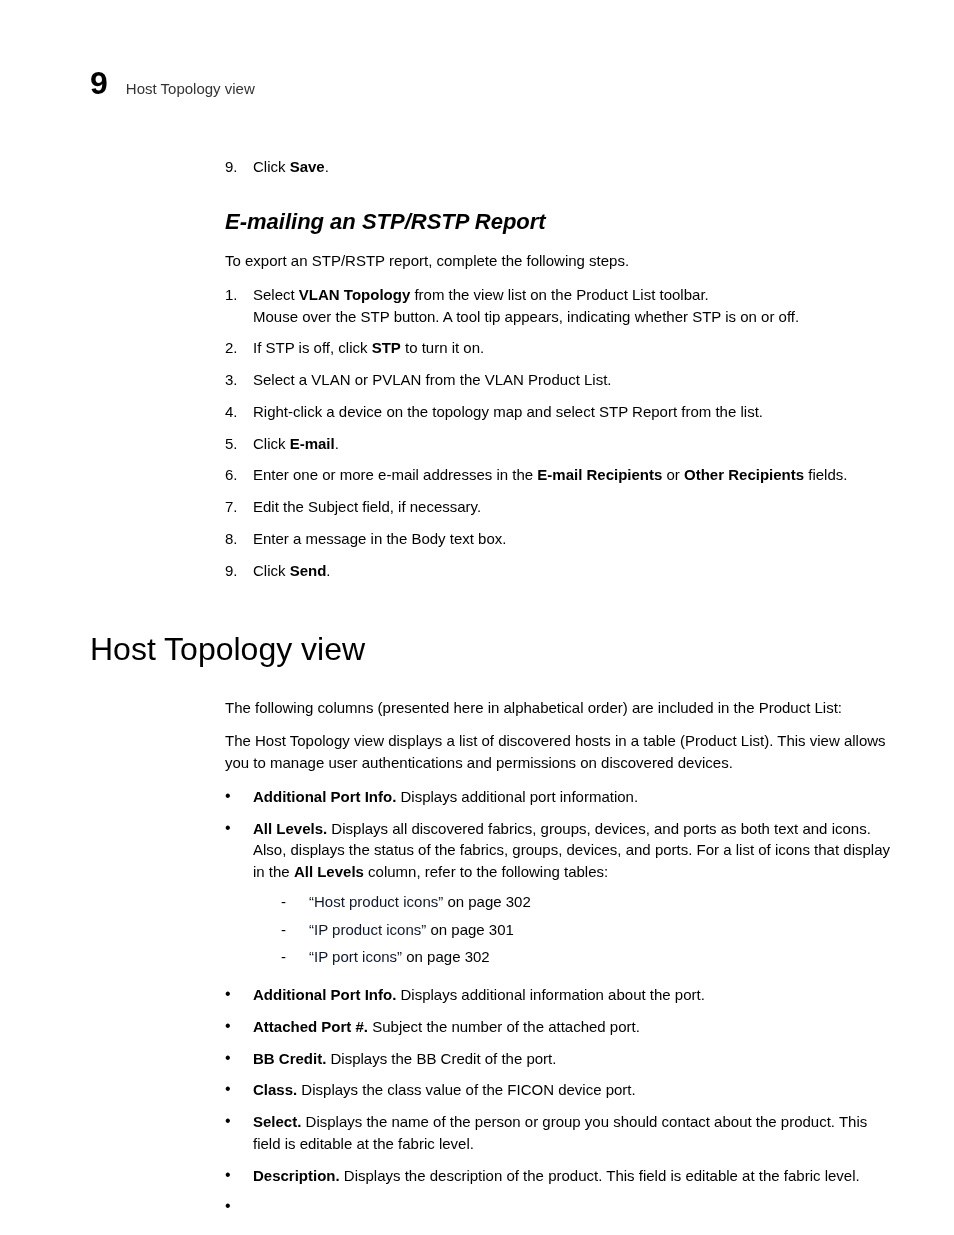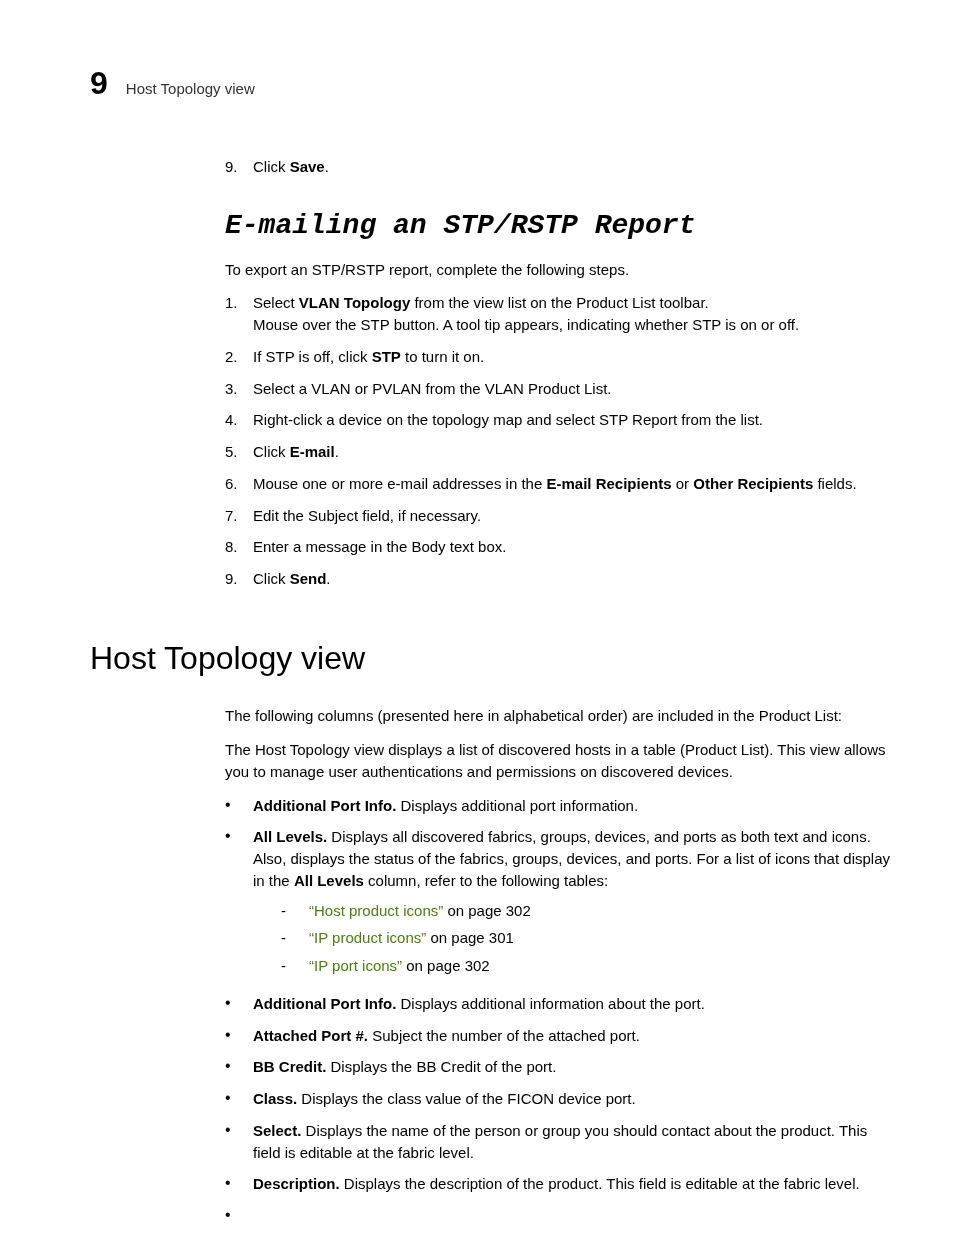--- a/index.html
+++ b/index.html
@@ -47,24 +47,24 @@
   .ol .num {
     min-width: 28px;
   }
   .ol .body {
     flex: 1;
   }
   .ol .sub {
   }
   .bold { font-weight: 700; }
   .h3 {
-    font-family: Liberation Mono, monospace;
+    font-family: Liberation Sans, sans-serif;
     font-style: italic;
     font-weight: 700;
-    font-size: 28px;
+    font-size: 22px;
     margin-top: 28px;
     margin-bottom: 12px;
   }
   .intro {
     margin-bottom: 12px;
   }
   .h1 {
     font-family: "Trebuchet MS", Arial, sans-serif;
     font-weight: 400;
     font-size: 32px;
@@ -92,21 +92,21 @@
   .ul .body { flex: 1; }
   .sublist {
     list-style: none;
     padding: 0;
     margin: 8px 0 0 28px;
   }
   .sublist > li {
     display: flex;
     margin-bottom: 6px;
   }
-  .link { color: #4d7c0f; }
+  .link { color: #0f172a; }
 </style>
 </head>
 <body>
 
 <div class="page">
 
   <div class="running-head">
     <div class="chapnum">9</div>
     <div class="running-title">Host Topology view</div>
   </div>
@@ -151,21 +151,21 @@
         </li>
         <li>
           <div class="num">5.</div>
           <div class="body">
             <div><span>Click </span><span class="bold">E-mail</span><span>.</span></div>
           </div>
         </li>
         <li>
           <div class="num">6.</div>
           <div class="body">
-            <div><span>Mouse one or more e-mail addresses in the </span><span class="bold">E-mail Recipients</span><span> or </span><span class="bold">Other Recipients</span><span> fields.</span></div>
+            <div><span>Enter one or more e-mail addresses in the </span><span class="bold">E-mail Recipients</span><span> or </span><span class="bold">Other Recipients</span><span> fields.</span></div>
           </div>
         </li>
         <li>
           <div class="num">7.</div>
           <div class="body">
             <div><span>Edit the Subject field, if necessary.</span></div>
           </div>
         </li>
         <li>
           <div class="num">8.</div>

